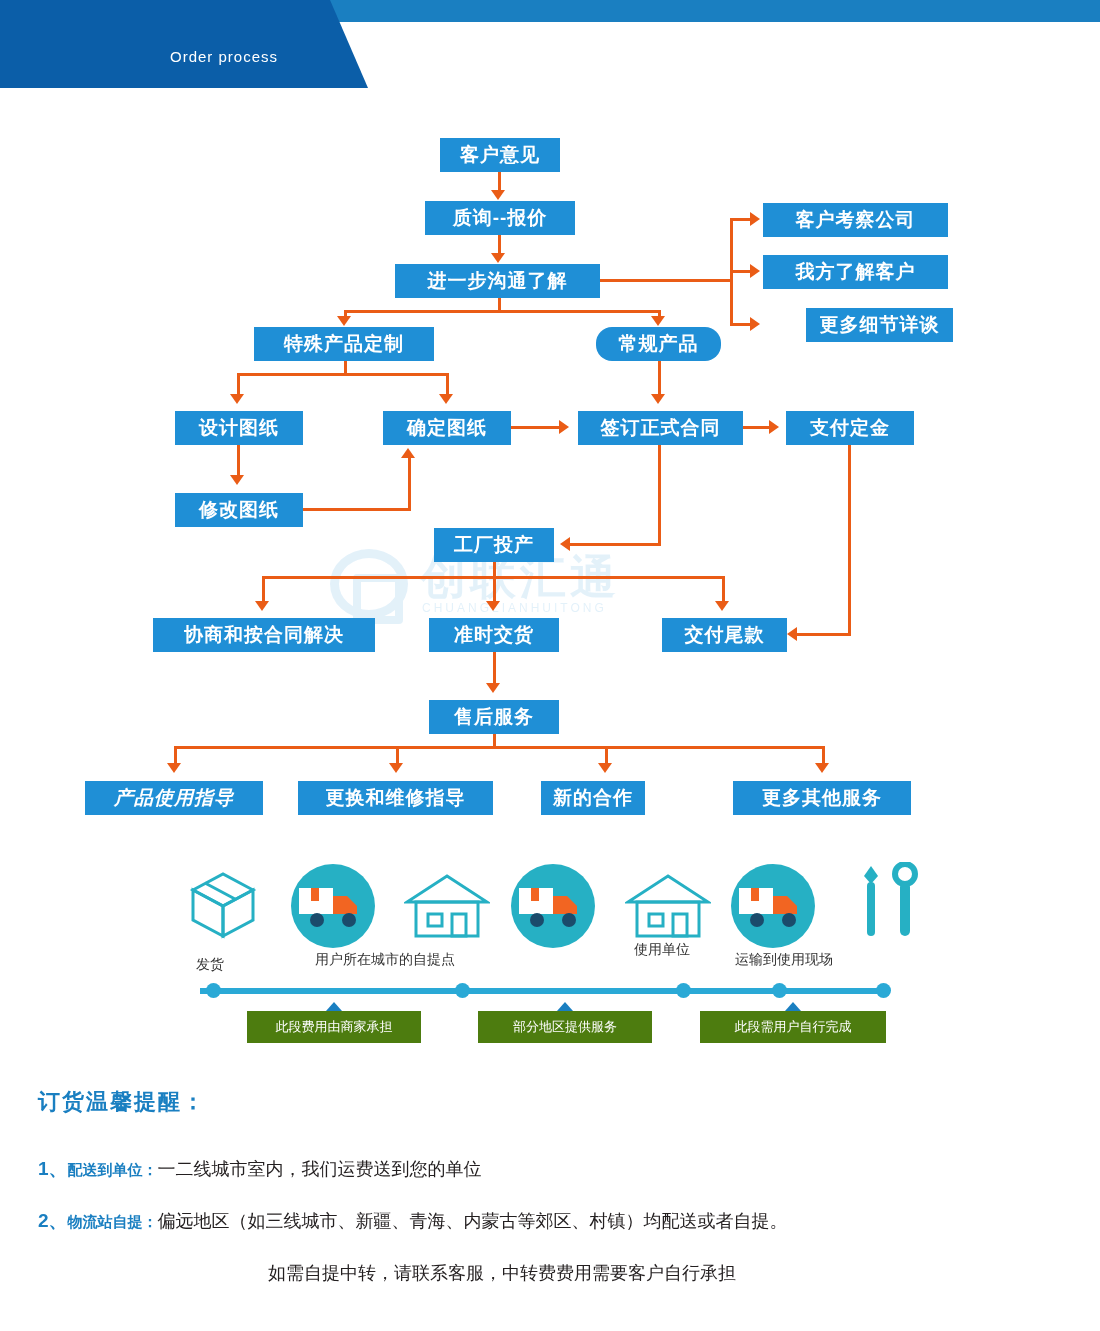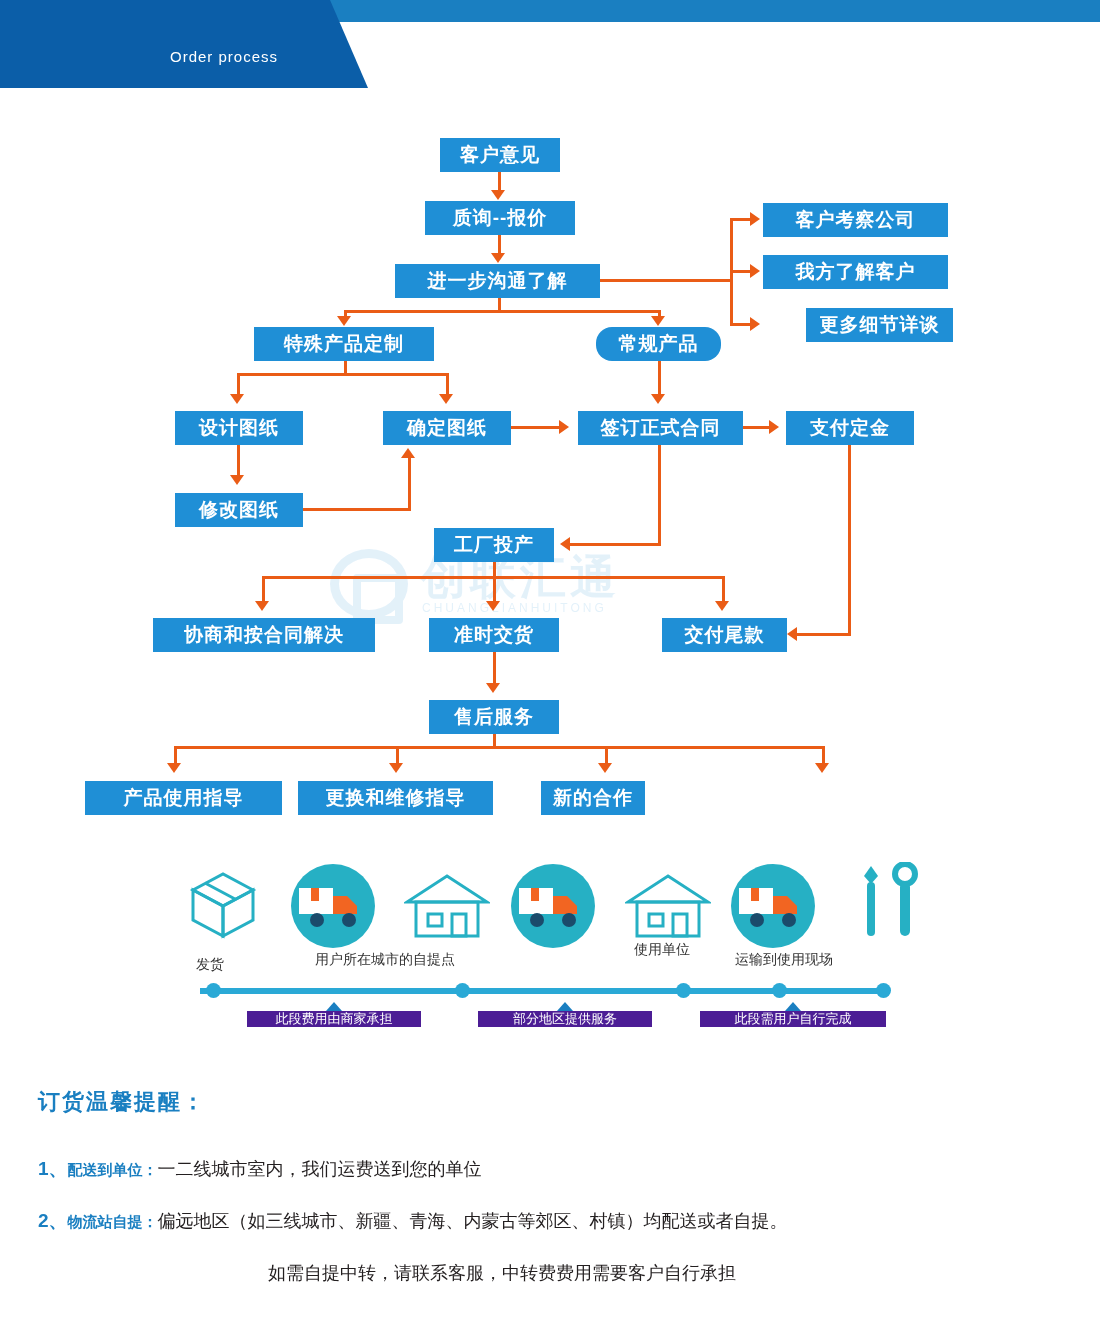--- a/index.html
+++ b/index.html
@@ -69,21 +69,21 @@
     border:8px solid #1f8fd6;border-radius:4px;
   }
 
   
   .strip{position:absolute;left:0;top:850px;width:1100px;height:210px;}
   .circ{position:absolute;border-radius:50%;background:#26b0c4;}
   .icon-lbl{position:absolute;font-size:14px;color:#333;white-space:nowrap;}
   .timeline{position:absolute;left:200px;top:986px;width:690px;height:6px;background:#2aa9d6;}
   .dot{position:absolute;width:15px;height:15px;border-radius:50%;background:#2aa9d6;top:981px;}
   .tagbox{
-    position:absolute;height:16px;background:#4c1d95;color:#fff;font-size:13px;
+    position:absolute;height:32px;background:#4d7c0f;color:#fff;font-size:13px;
     display:flex;align-items:center;justify-content:center;white-space:nowrap;padding:0 8px;
   }
   .tagbox:before{
     content:"";position:absolute;left:50%;margin-left:-8px;top:-9px;width:0;height:0;
     border-left:8px solid transparent;border-right:8px solid transparent;border-bottom:9px solid #1a7fc1;
   }
 
   
   .notes{position:absolute;left:0;top:1075px;width:1100px;}
   .notes-title{
@@ -132,23 +132,24 @@
   <div class="node" style="left:175px;top:405px;width:128px;">修改图纸</div>
 
   <div class="node" style="left:434px;top:440px;width:120px;">工厂投产</div>
 
   <div class="node" style="left:153px;top:530px;width:222px;">协商和按合同解决</div>
   <div class="node" style="left:429px;top:530px;width:130px;">准时交货</div>
   <div class="node" style="left:662px;top:530px;width:125px;">交付尾款</div>
 
   <div class="node" style="left:429px;top:612px;width:130px;">售后服务</div>
 
-  <div class="node" style="left:85px;top:693px;width:197px;">产品使用指导</div>
+  <div class="node" style="left:85px;top:693px;width:178px;font-style:italic;">产品使用指导</div>
   <div class="node" style="left:298px;top:693px;width:195px;">更换和维修指导</div>
   <div class="node" style="left:541px;top:693px;width:104px;">新的合作</div>
+  <div class="node" style="left:733px;top:693px;width:178px;">更多其他服务</div>
 
   <div class="ln lv" style="left:498px;top:84px;height:19px;"></div>
   <div class="arr arr-d" style="left:491px;top:102px;"></div>
 
   <div class="ln lv" style="left:498px;top:147px;height:19px;"></div>
   <div class="arr arr-d" style="left:491px;top:165px;"></div>
 
   <div class="ln lh" style="left:600px;top:191px;width:130px;"></div>
   <div class="ln lv" style="left:730px;top:132px;height:106px;"></div>
   <div class="ln lh" style="left:730px;top:130px;width:22px;"></div>

